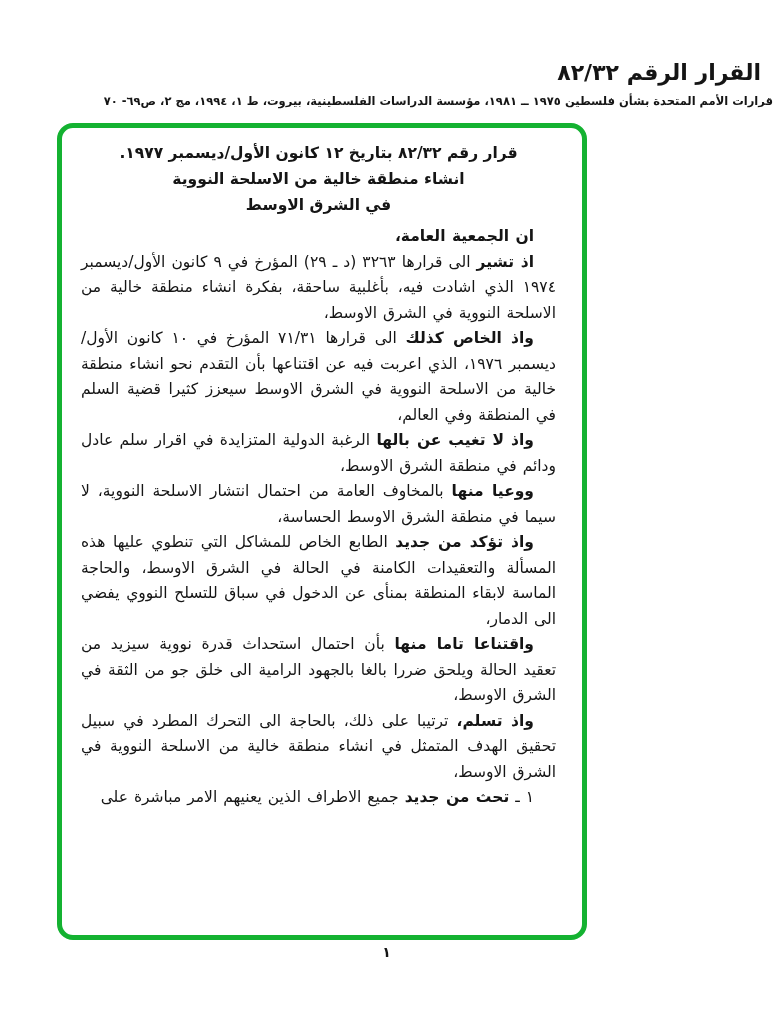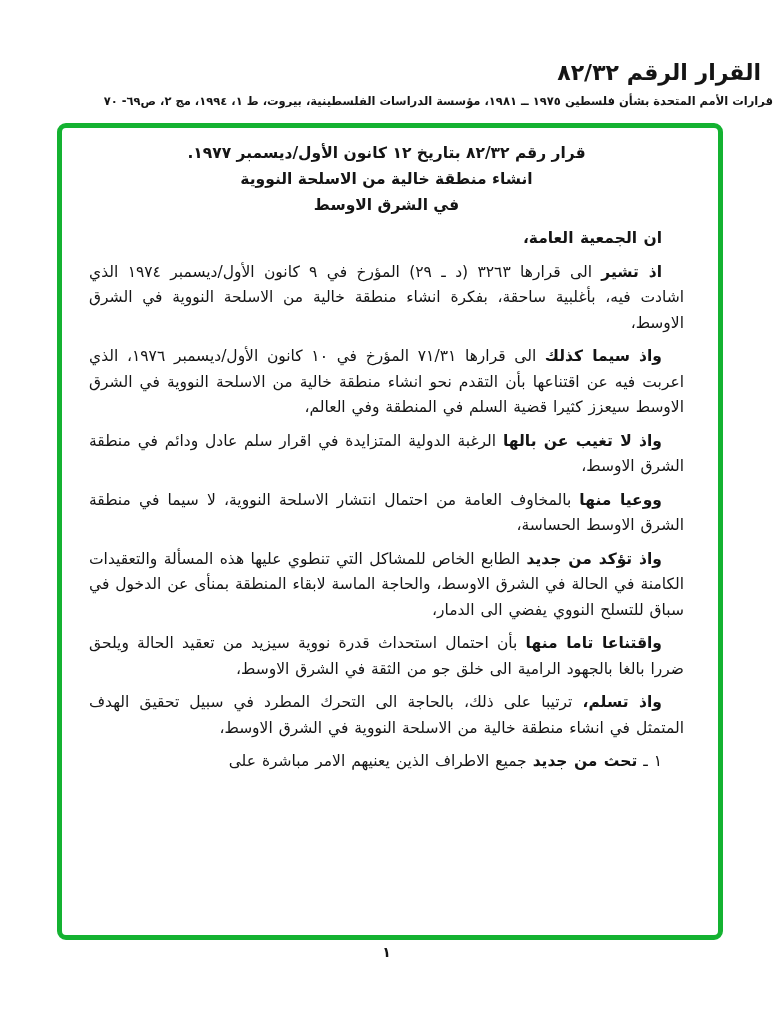--- a/index.html
+++ b/index.html
@@ -33,41 +33,41 @@
     right: 0;
     direction: rtl;
     font-size: 11.5px;
     font-weight: bold;
     white-space: nowrap;
   }
   .annotation-box {
     position: absolute;
     left: 57px;
     top: 123px;
-    width: 666px;
+    width: 530px;
     height: 817px;
     box-sizing: border-box;
     border: 5px solid #14b231;
-    border-radius: 9px;
+    border-radius: 16px;
     padding: 12px 26px 0 19px;
     direction: rtl;
     background: #ffffff;
   }
   .res-title {
     text-align: center;
     font-weight: bold;
     font-size: 15.5px;
     line-height: 26px;
     margin: 0;
   }
   .body-text {
     margin-top: 6px;
   }
   .para {
-    margin: 8px;
+    margin: 0;
     font-size: 15.5px;
     line-height: 25.5px;
     text-align: justify;
     text-indent: 22px;
     word-spacing: 1px;
   }
   .para b {
     font-weight: bold;
   }
   .page-number {
@@ -88,21 +88,21 @@
 <div class="header-source">قرارات الأمم المتحدة بشأن فلسطين ١٩٧٥ ــ ١٩٨١، مؤسسة الدراسات الفلسطينية، بيروت، ط ١، ١٩٩٤، مج ٢، ص٦٩- ٧٠</div>
 
 <div class="annotation-box">
   <p class="res-title">قرار رقم ٨٢/٣٢ بتاريخ ١٢ كانون الأول/ديسمبر ١٩٧٧.</p>
   <p class="res-title">انشاء منطقة خالية من الاسلحة النووية</p>
   <p class="res-title">في الشرق الاوسط</p>
 
   <div class="body-text">
     <p class="para"><b>ان الجمعية العامة،</b><span></span></p>
     <p class="para"><b>اذ تشير</b><span> الى قرارها ٣٢٦٣ (د ـ ٢٩) المؤرخ في ٩ كانون الأول/ديسمبر ١٩٧٤ الذي اشادت فيه، بأغلبية ساحقة، بفكرة انشاء منطقة خالية من الاسلحة النووية في الشرق الاوسط،</span></p>
-    <p class="para"><b>واذ سيما كذلك</b><span> الى قرارها ٧١/٣١ المؤرخ في ١٠ كانون الأول/ديسمبر ١٩٧٦، الذي اعربت فيه عن اقتناعها بأن التقدم نحو انشاء منطقة خالية من الاسلحة النووية في الشرق الاوسط سيعزز كثيرا قضية السلم في المنطقة وفي العالم،</span></p>
+    <p class="para"><b>واذ الخاص كذلك</b><span> الى قرارها ٧١/٣١ المؤرخ في ١٠ كانون الأول/ديسمبر ١٩٧٦، الذي اعربت فيه عن اقتناعها بأن التقدم نحو انشاء منطقة خالية من الاسلحة النووية في الشرق الاوسط سيعزز كثيرا قضية السلم في المنطقة وفي العالم،</span></p>
     <p class="para"><b>واذ لا تغيب عن بالها</b><span> الرغبة الدولية المتزايدة في اقرار سلم عادل ودائم في منطقة الشرق الاوسط،</span></p>
     <p class="para"><b>ووعيا منها</b><span> بالمخاوف العامة من احتمال انتشار الاسلحة النووية، لا سيما في منطقة الشرق الاوسط الحساسة،</span></p>
     <p class="para"><b>واذ تؤكد من جديد</b><span> الطابع الخاص للمشاكل التي تنطوي عليها هذه المسألة والتعقيدات الكامنة في الحالة في الشرق الاوسط، والحاجة الماسة لابقاء المنطقة بمنأى عن الدخول في سباق للتسلح النووي يفضي الى الدمار،</span></p>
     <p class="para"><b>واقتناعا تاما منها</b><span> بأن احتمال استحداث قدرة نووية سيزيد من تعقيد الحالة ويلحق ضررا بالغا بالجهود الرامية الى خلق جو من الثقة في الشرق الاوسط،</span></p>
     <p class="para"><b>واذ تسلم،</b><span> ترتيبا على ذلك، بالحاجة الى التحرك المطرد في سبيل تحقيق الهدف المتمثل في انشاء منطقة خالية من الاسلحة النووية في الشرق الاوسط،</span></p>
     <p class="para"><span>١ ـ </span><b>تحث من جديد</b><span> جميع الاطراف الذين يعنيهم الامر مباشرة على</span></p>
   </div>
 </div>
 
 <div class="page-number">١</div>

